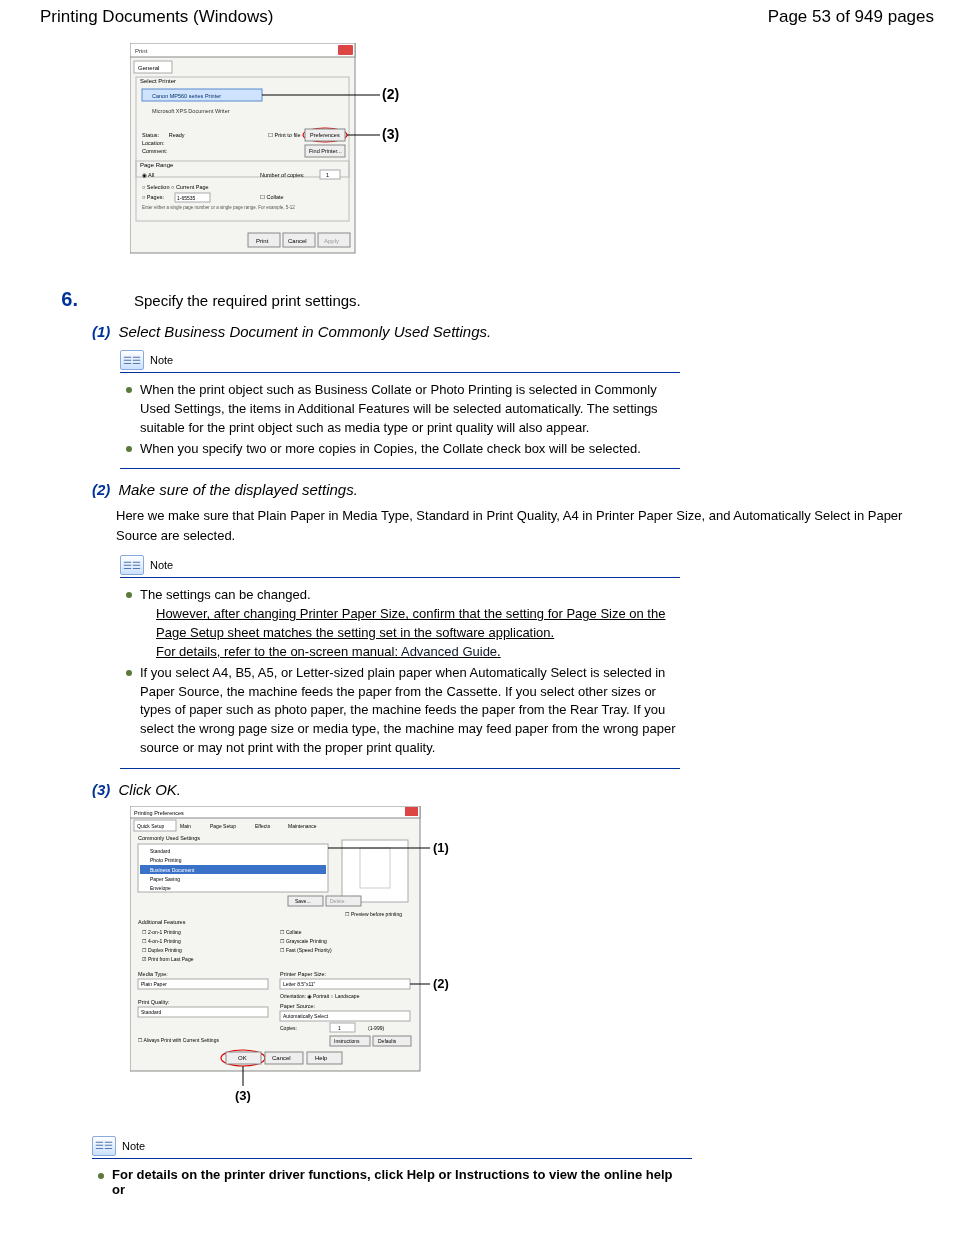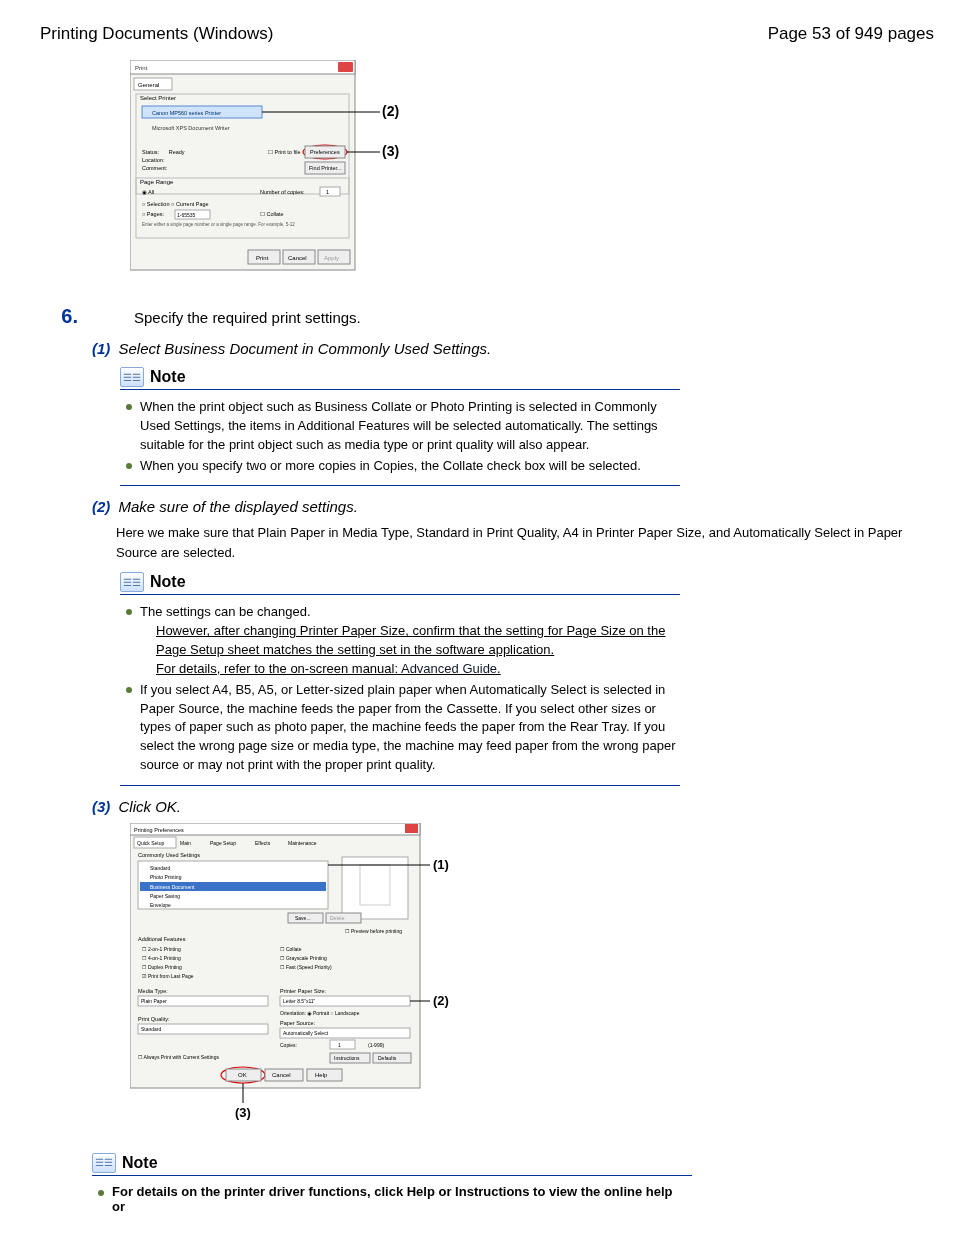--- a/index.html
+++ b/index.html
@@ -8,21 +8,21 @@
     color: #000;
     margin: 0;
     padding: 0;
     width: 954px;
     background: #fff;
   }
   .header {
     display: flex;
     justify-content: space-between;
     align-items: center;
-    padding: 24px 20px 8px 40px;
+    padding: 7px 20px 8px 40px;
     font-size: 17px;
   }
   .content {
     padding: 0 50px 0 60px;
   }
   .figure {
     margin: 8px 0 30px 70px;
     position: relative;
   }
   .figure svg { display: block; }
@@ -79,22 +79,22 @@
   .note-icon {
     width: 22px;
     height: 18px;
     background: linear-gradient(#fff,#cce0ff);
     border: 1px solid #88aadd;
     border-radius: 2px;
     display:flex;align-items:center;justify-content:center;
     font-size:10px;color:#5577aa;
   }
   .note-title {
-    font-weight: bold;
-    font-size: 16px;
+    font-weight: normal;
+    font-size: 11px;
   }
   .note-body {
     border-bottom: 1.5px solid #003399;
     padding: 6px 4px 8px 4px;
     font-size: 13px;
     line-height: 1.45;
   }
   .bullet {
     display: flex;
     margin: 2px 0;

